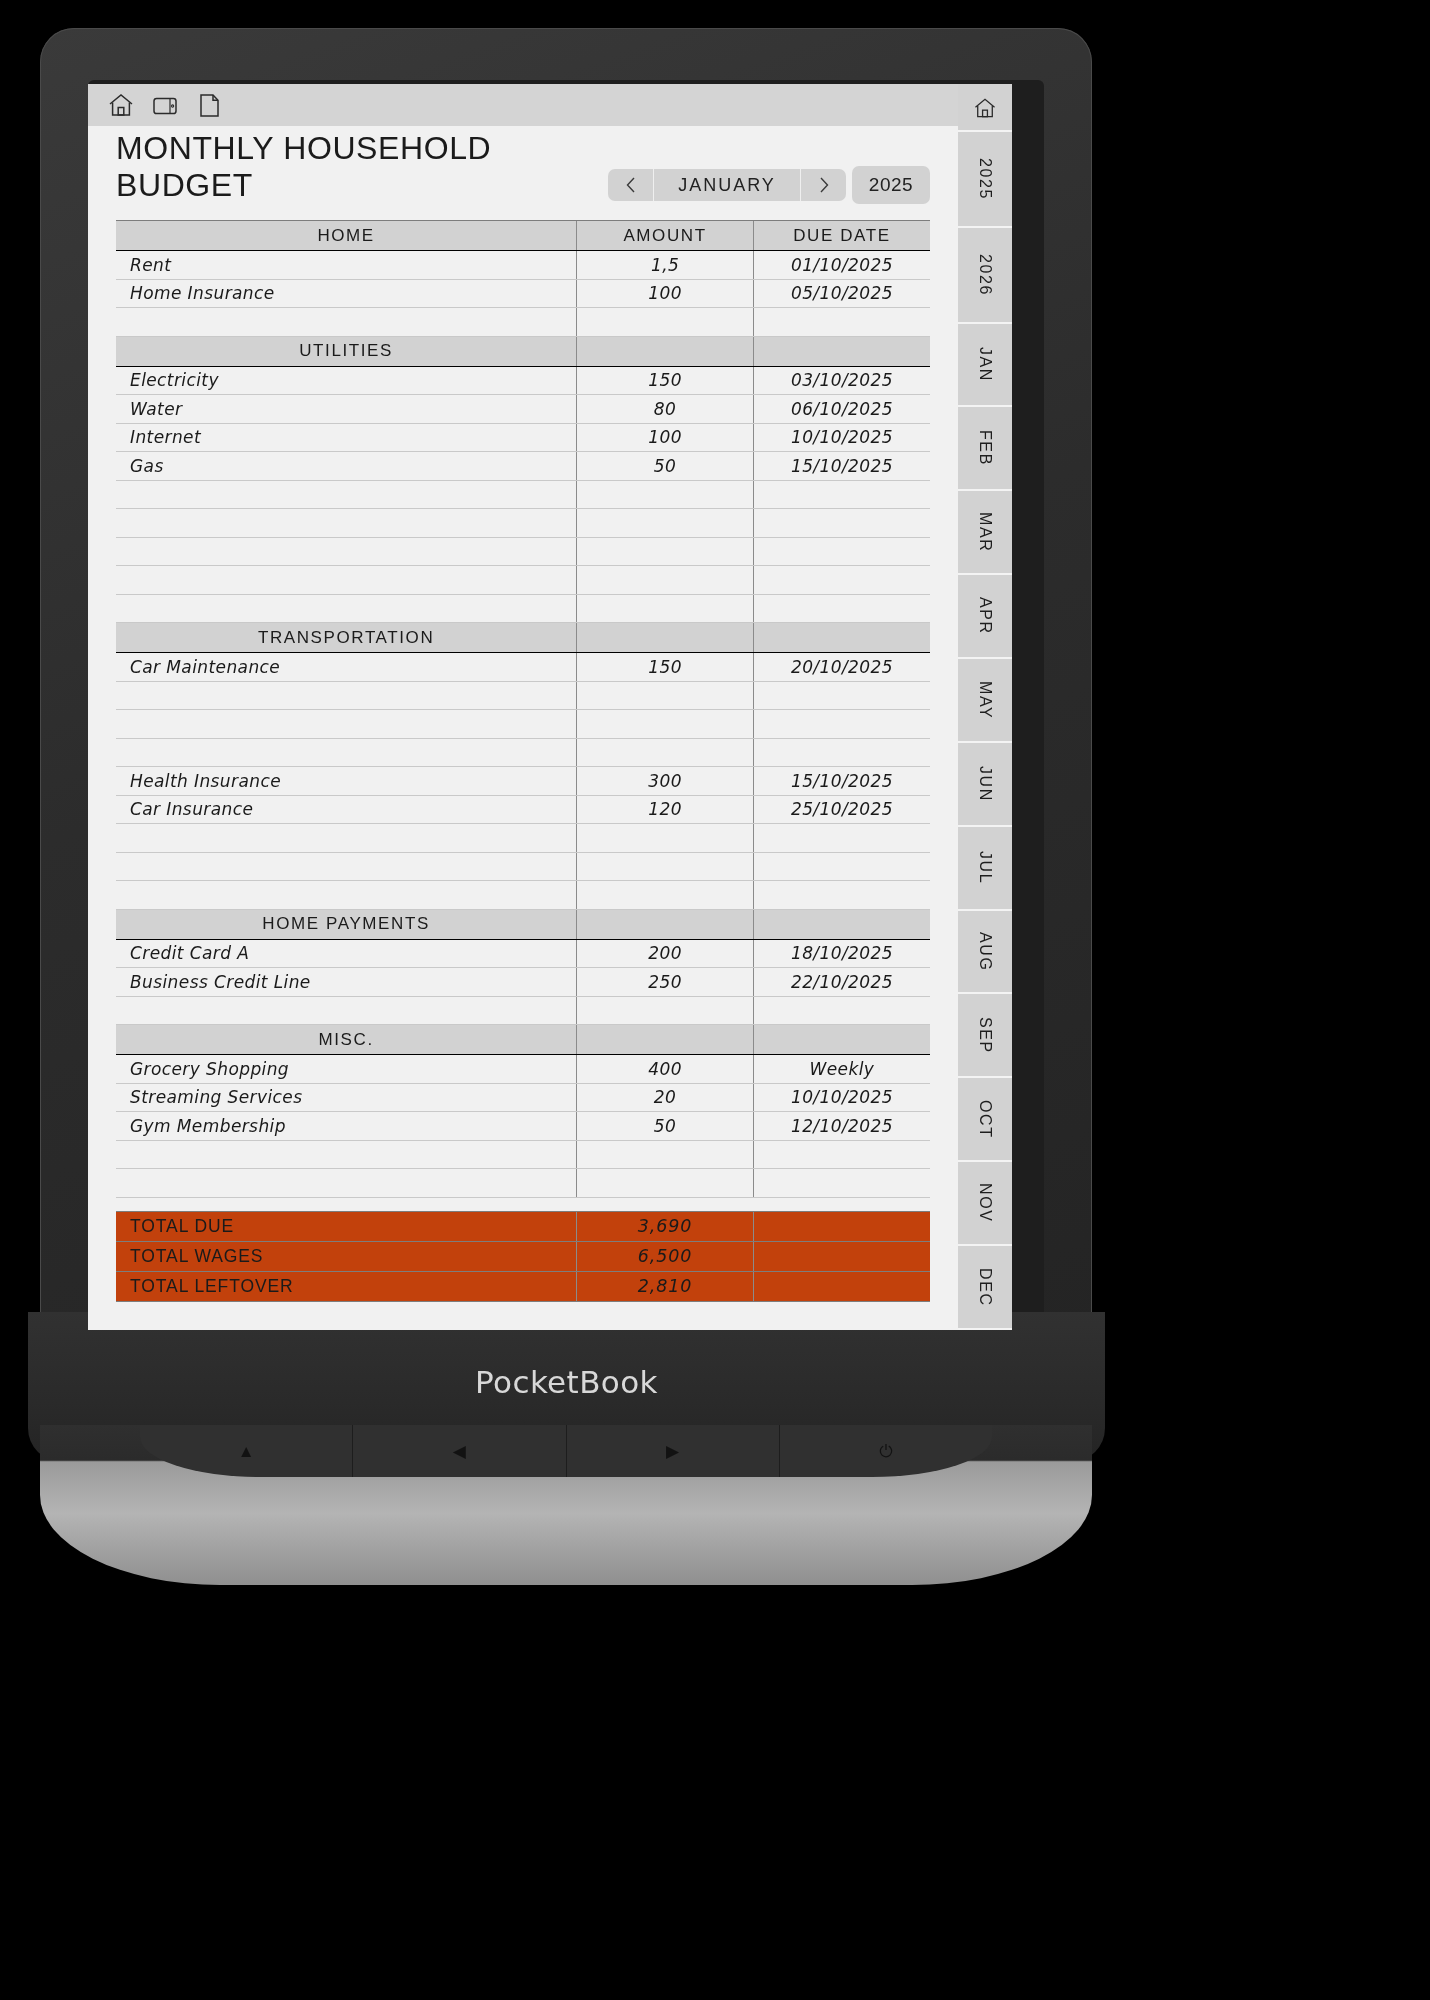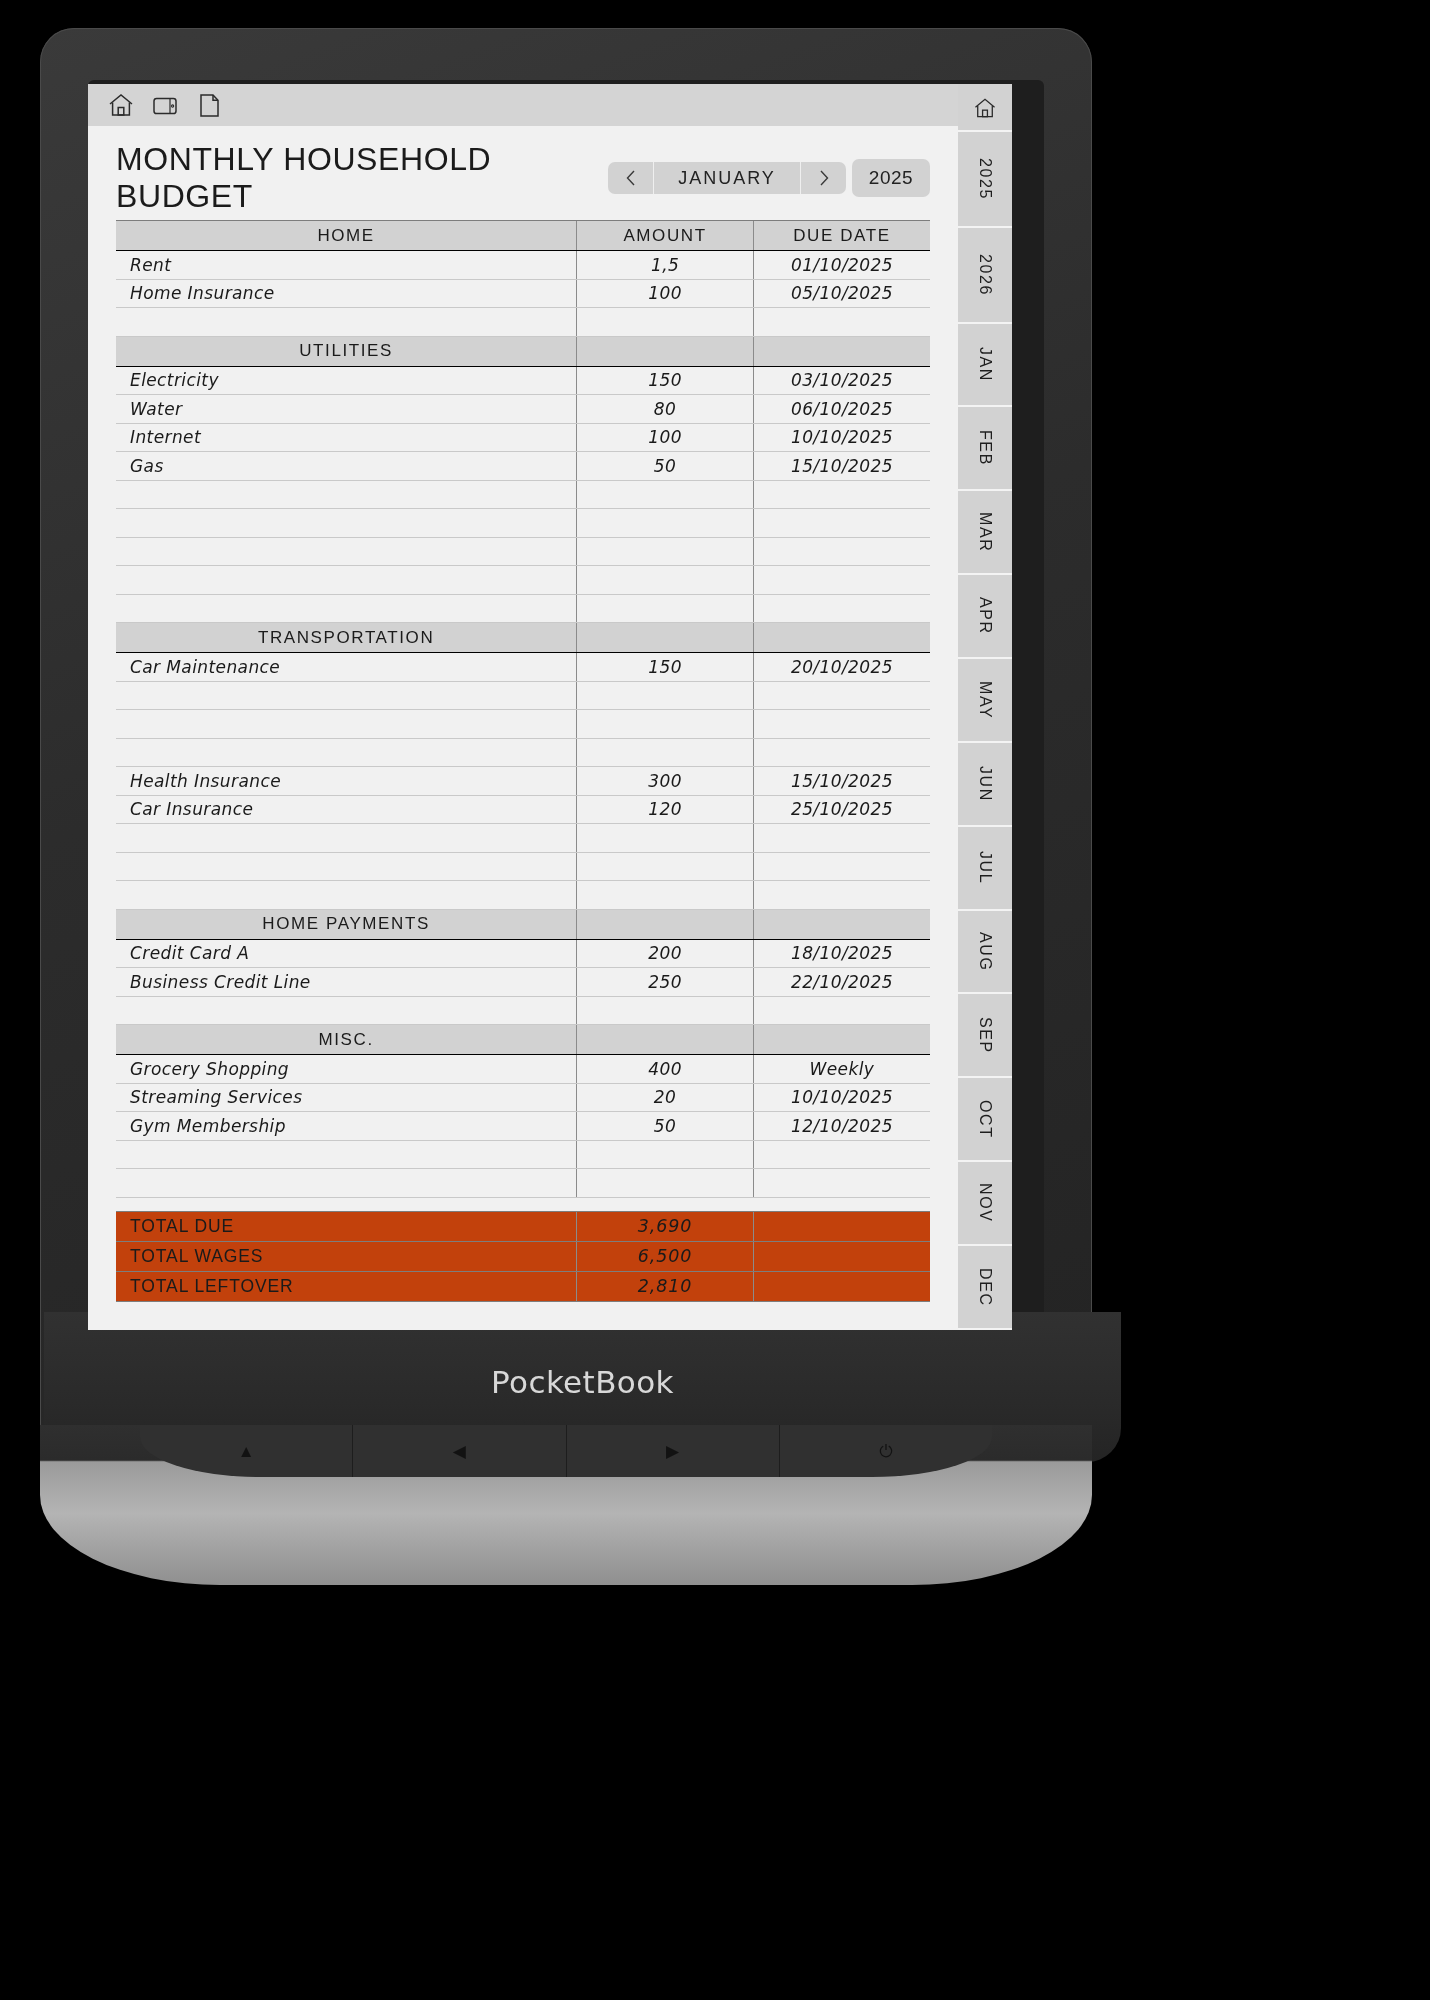--- a/index.html
+++ b/index.html
@@ -30,21 +30,21 @@
     top: 52px;
     width: 956px;
     height: 1260px;
     background: #1e1e1e;
     border-radius: 6px;
   }
 
   
   .chin {
     position: absolute;
-    left: 44px;
+    left: 28px;
     top: 1312px;
     width: 1077px;
     height: 150px;
     background: linear-gradient(180deg, #313131 0%, #2a2a2a 60%, #242424 100%);
     border-radius: 0 0 34px 34px;
     overflow: hidden;
   }
   .brand {
     position: absolute;
     width: 100%;
@@ -119,21 +119,21 @@
     position: absolute;
     left: 0; top: 42px;
     width: 870px;
     height: 1204px;
     background: #f1f1f1;
     padding: 26px 28px 0 28px;
   }
 
   .head-row {
     display: flex;
-    align-items: center;
+    align-items: flex-end;
     height: 52px;
     margin-bottom: 16px;
   }
   .doc-title {
     font-size: 32px;
     font-weight: 400;
     letter-spacing: 0.6px;
     color: #1b1b1b;
     font-family: "Liberation Sans", sans-serif;
   }

